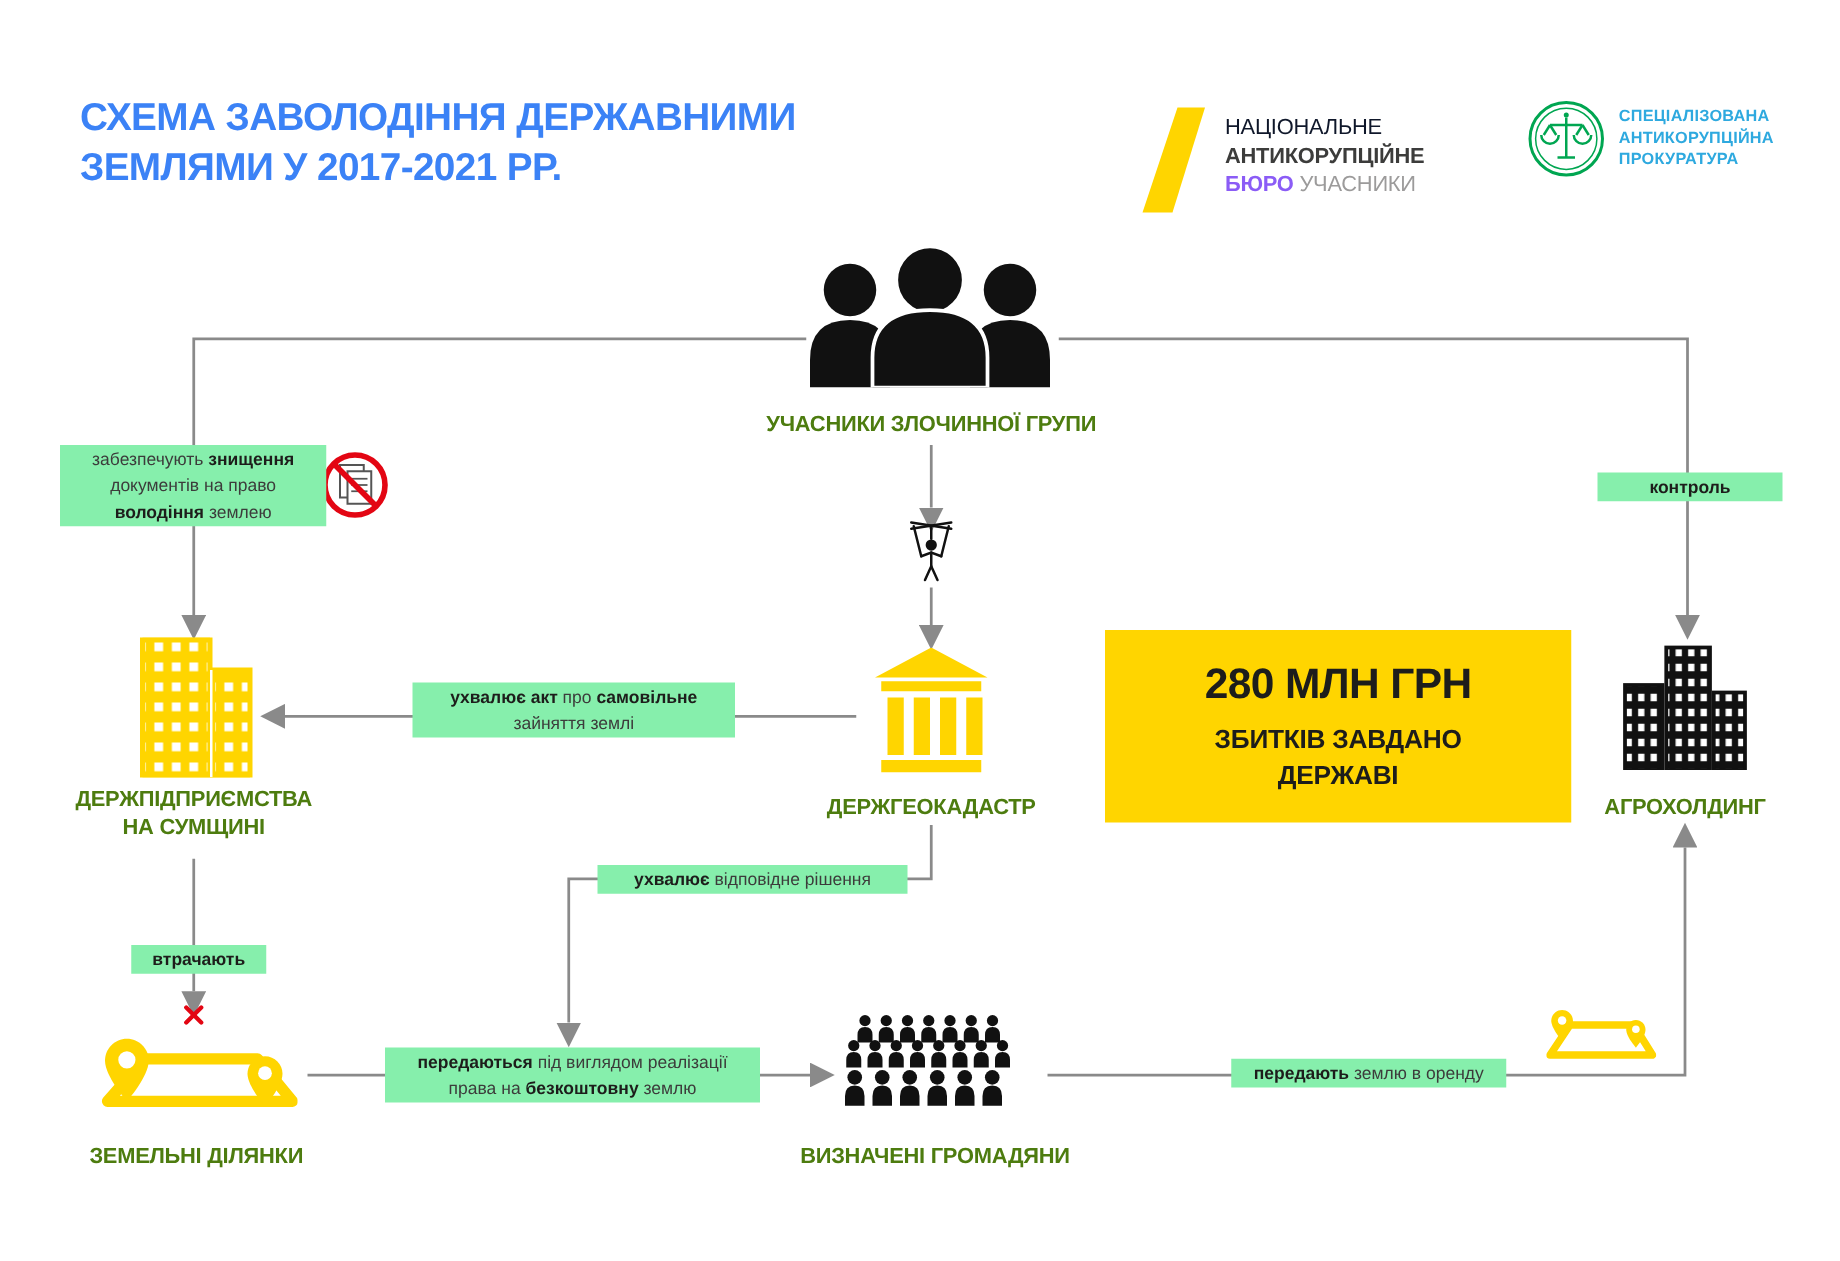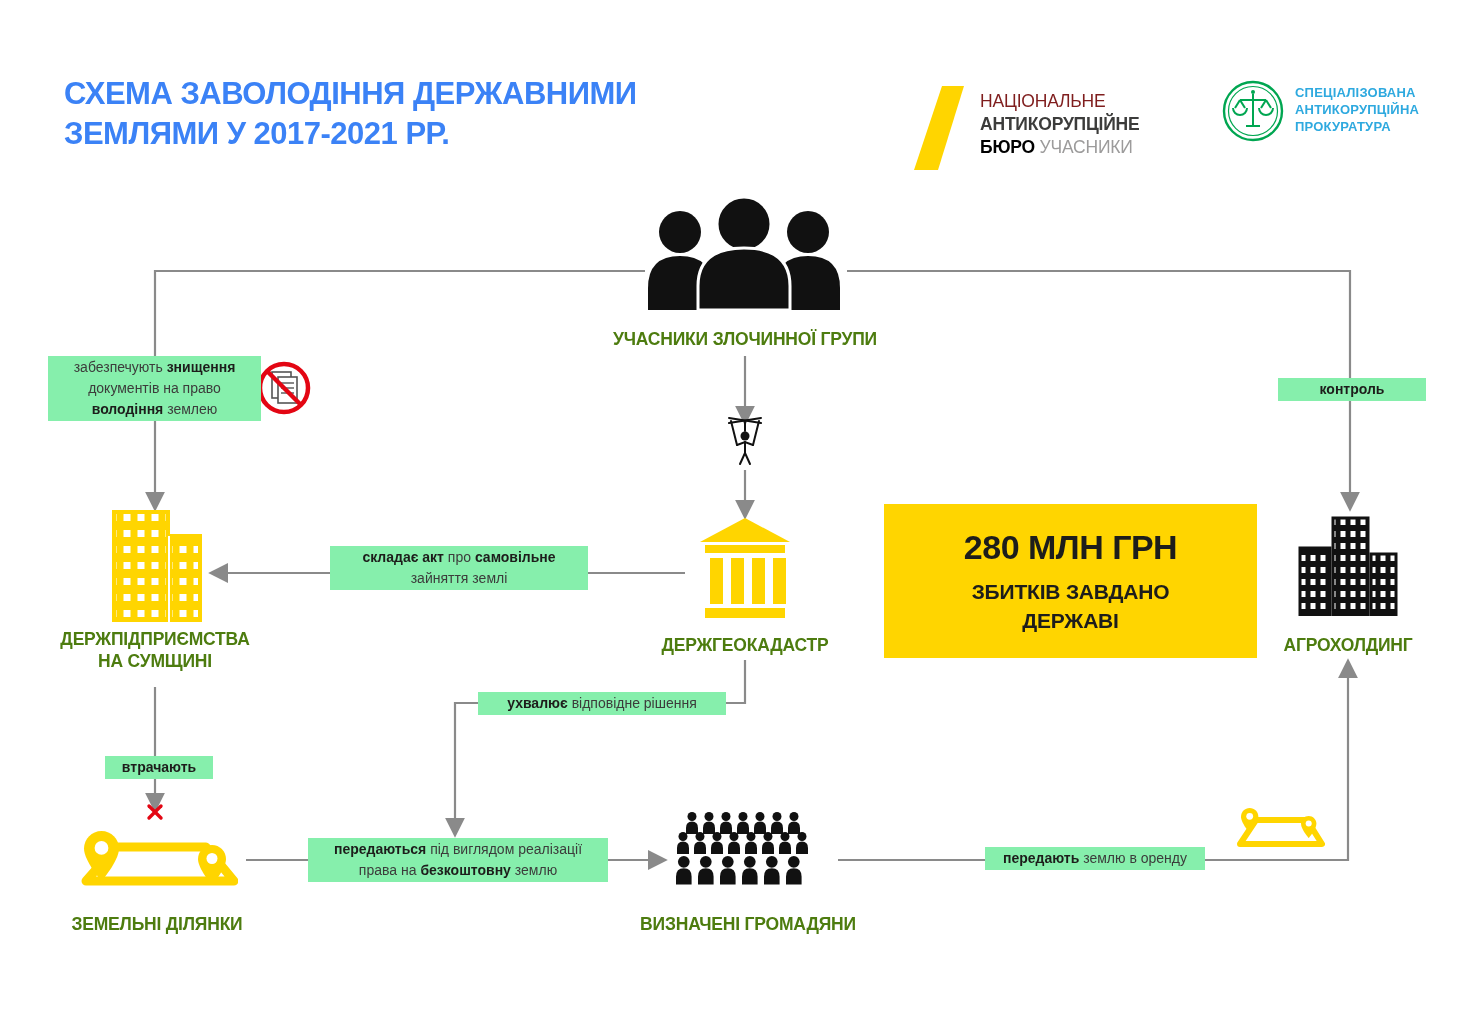--- a/index.html
+++ b/index.html
@@ -3,23 +3,23 @@
 <meta charset="utf-8">
 <style>
   html,body{margin:0;padding:0;background:#fff;}
   body{font-family:"Liberation Sans","DejaVu Sans",sans-serif;color:#1d1d1b;}
   #canvas{position:relative;width:1472px;height:1009px;background:#fff;overflow:hidden;}
   .abs{position:absolute;}
   
   .title{left:64px;top:74px;font-size:31px;line-height:40px;font-weight:700;letter-spacing:-0.5px;color:#3b82f6;z-index:2;}
   .nabu{left:912px;top:84px;display:flex;gap:14px;z-index:2;}
   .nabu-text{margin-top:6px;font-size:17.5px;line-height:23px;letter-spacing:-0.2px;}
-  .nabu-l1{color:#7f1d1d;font-weight:400;}
+  .nabu-l1{color:#0f172a;font-weight:400;}
   .nabu-l2{color:#3c3c3b;font-weight:700;}
-  .nabu-l3b{color:#000000;font-weight:700;}
+  .nabu-l3b{color:#8b5cf6;font-weight:700;}
   .nabu-l3l{color:#9c9b9b;font-weight:400;}
   .sap{left:1222px;top:78px;display:flex;gap:11px;z-index:2;}
   .sap-text{margin-top:6px;font-size:13px;line-height:17px;font-weight:700;color:#2ea9df;letter-spacing:0.2px;}
   
   .nlabel{font-weight:700;font-size:17.5px;line-height:22px;letter-spacing:-0.2px;color:#4d7c0f;text-align:center;z-index:3;}
   .note{font-size:14px;line-height:21px;color:#3c3c3b;text-align:center;background:#86efac;z-index:3;padding:1px 4px;}
   .note b{color:#1d1d1b;}
   .red{color:#e30613;}
   .damage{left:884px;top:504px;width:373px;height:154px;background:#ffd500;z-index:2;
           display:flex;flex-direction:column;align-items:center;justify-content:center;text-align:center;}
@@ -149,21 +149,21 @@
     <rect x="8" y="0" width="54" height="112" fill="url(#winy)" stroke="#ffd500" stroke-width="4"></rect>
     <rect x="64" y="26" width="30" height="86" fill="url(#winy)" stroke="#ffd500" stroke-width="4"></rect>
     <line x1="63" y1="26" x2="63" y2="112" stroke="#fff" stroke-width="2"></line>
   </svg>
   <div class="abs nlabel" style="left:35px;top:628px;width:240px">
     <div>ДЕРЖПІДПРИЄМСТВА</div>
     <div>НА СУМЩИНІ</div>
   </div>
 
   <div class="abs note" style="left:330px;top:546px;width:250px">
-    <b>складає акт</b> <span>про</span> <b>самовільне</b><br>
+    <b>ухвалює акт</b> <span>про</span> <b>самовільне</b><br>
     <span>зайняття землі</span>
   </div>
 
   <svg class="abs icon" style="left:697px;top:518px" width="96" height="100" viewBox="0 0 96 100">
     <g fill="#ffd500">
       <polygon points="48,0 93,24 3,24"></polygon>
       <rect x="8" y="27" width="80" height="8"></rect>
       <rect x="13" y="40" width="13" height="46"></rect>
       <rect x="34" y="40" width="13" height="46"></rect>
       <rect x="55" y="40" width="13" height="46"></rect>

